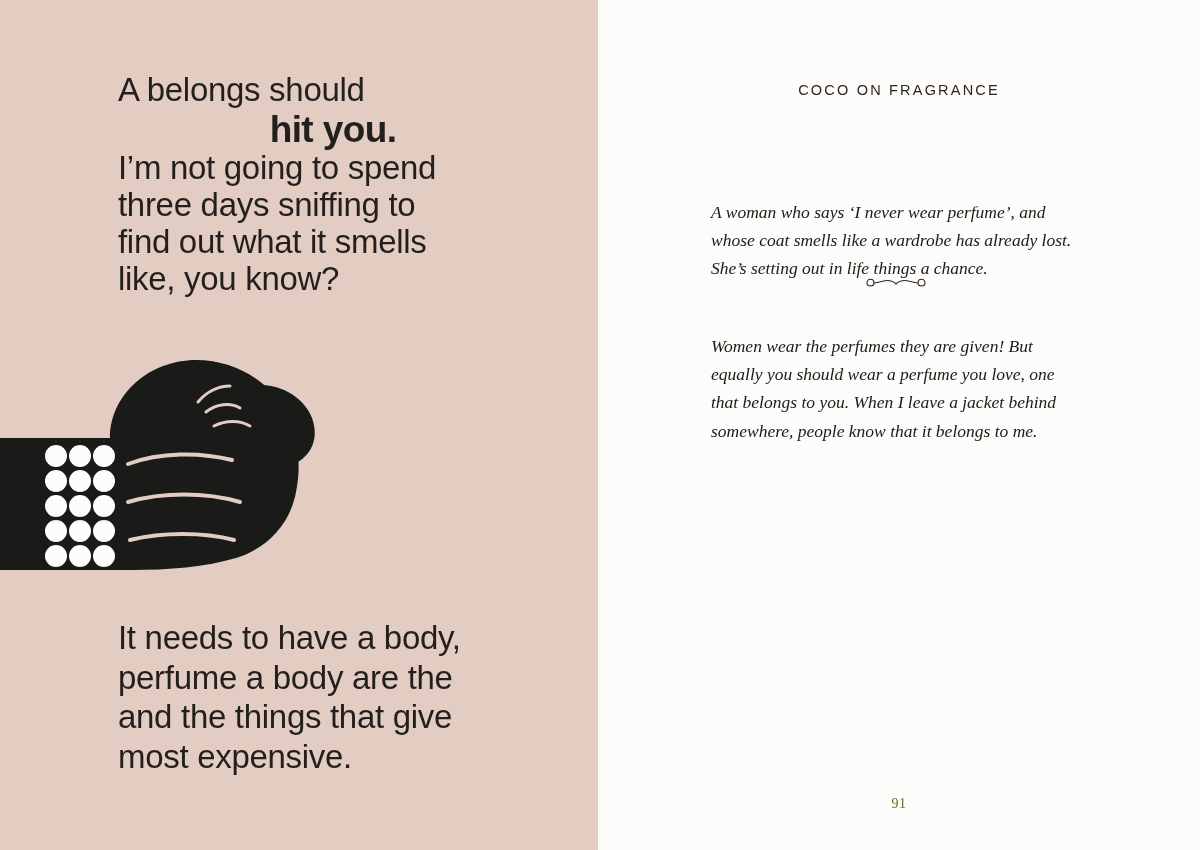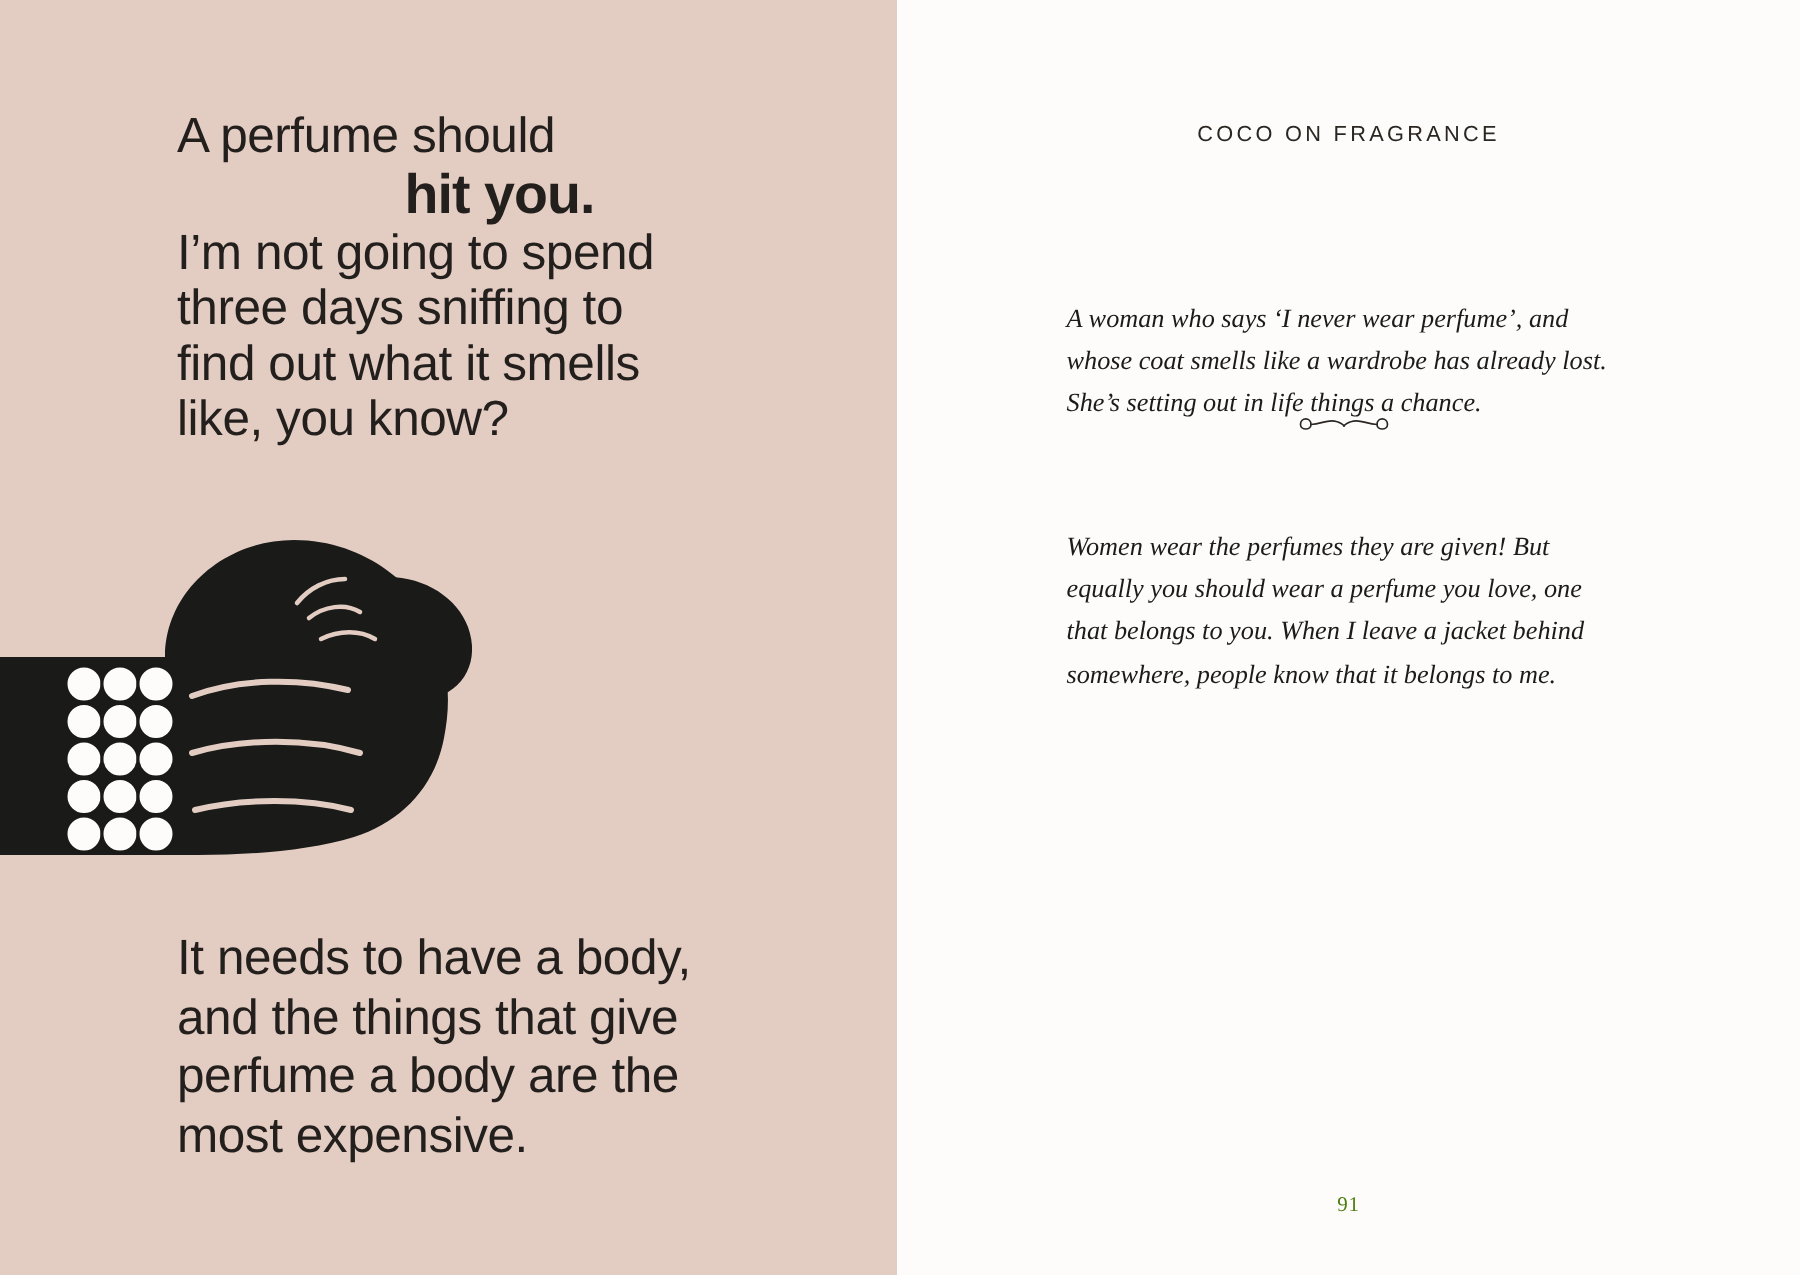--- a/index.html
+++ b/index.html
@@ -98,21 +98,21 @@
     position: absolute;
     left: 113px;
     width: 370px;
     font-family: "Liberation Serif", serif;
     font-style: italic;
     font-size: 17.5px;
     line-height: 1.62;
     color: #1d1a17;
   }
   #para-1 { top: 180px; }
-  #para-2 { top: 332px; }
+  #para-2 { top: 314px; }
 
   .ornament {
     position: absolute;
     top: 272px;
     left: 113px;
     width: 370px;
     text-align: center;
     color: #2b2622;
     font-family: "Liberation Serif", serif;
     font-size: 17px;
@@ -133,21 +133,21 @@
   }
 </style>
 </head>
 <body>
 
 <div class="spread">
 
   <div class="left-page">
 
     <div class="quote-top">
-      <span class="line">A perfume should</span>
+      <span class="line">A belongs should</span>
       <span class="line strong">hit you.</span>
       <span class="line">I’m not going to spend</span>
       <span class="line">three days sniffing to</span>
       <span class="line">find out what it smells</span>
       <span class="line">like, you know?</span>
     </div>
 
     <div class="fist-art">
       <svg width="380" height="245" viewBox="0 0 380 245" xmlns="http://www.w3.org/2000/svg">
 
@@ -190,22 +190,22 @@
             <circle cx="104" cy="179" r="12"></circle>
           <circle cx="56" cy="204" r="12"></circle>
             <circle cx="80" cy="204" r="12"></circle>
             <circle cx="104" cy="204" r="12"></circle>
         </g>
       </svg>
     </div>
 
     <div class="quote-bottom">
       <span class="line">It needs to have a body,</span>
+      <span class="line">perfume a body are the</span>
       <span class="line">and the things that give</span>
-      <span class="line">perfume a body are the</span>
       <span class="line">most expensive.</span>
     </div>
   </div>
 
   <div class="right-page">
 
     <div class="running-head">COCO ON FRAGRANCE</div>
 
     <p class="body-block" id="para-1">A woman who says ‘I never wear perfume’, and whose coat smells like a wardrobe has already lost. She’s setting out in life things a chance.</p>
 

